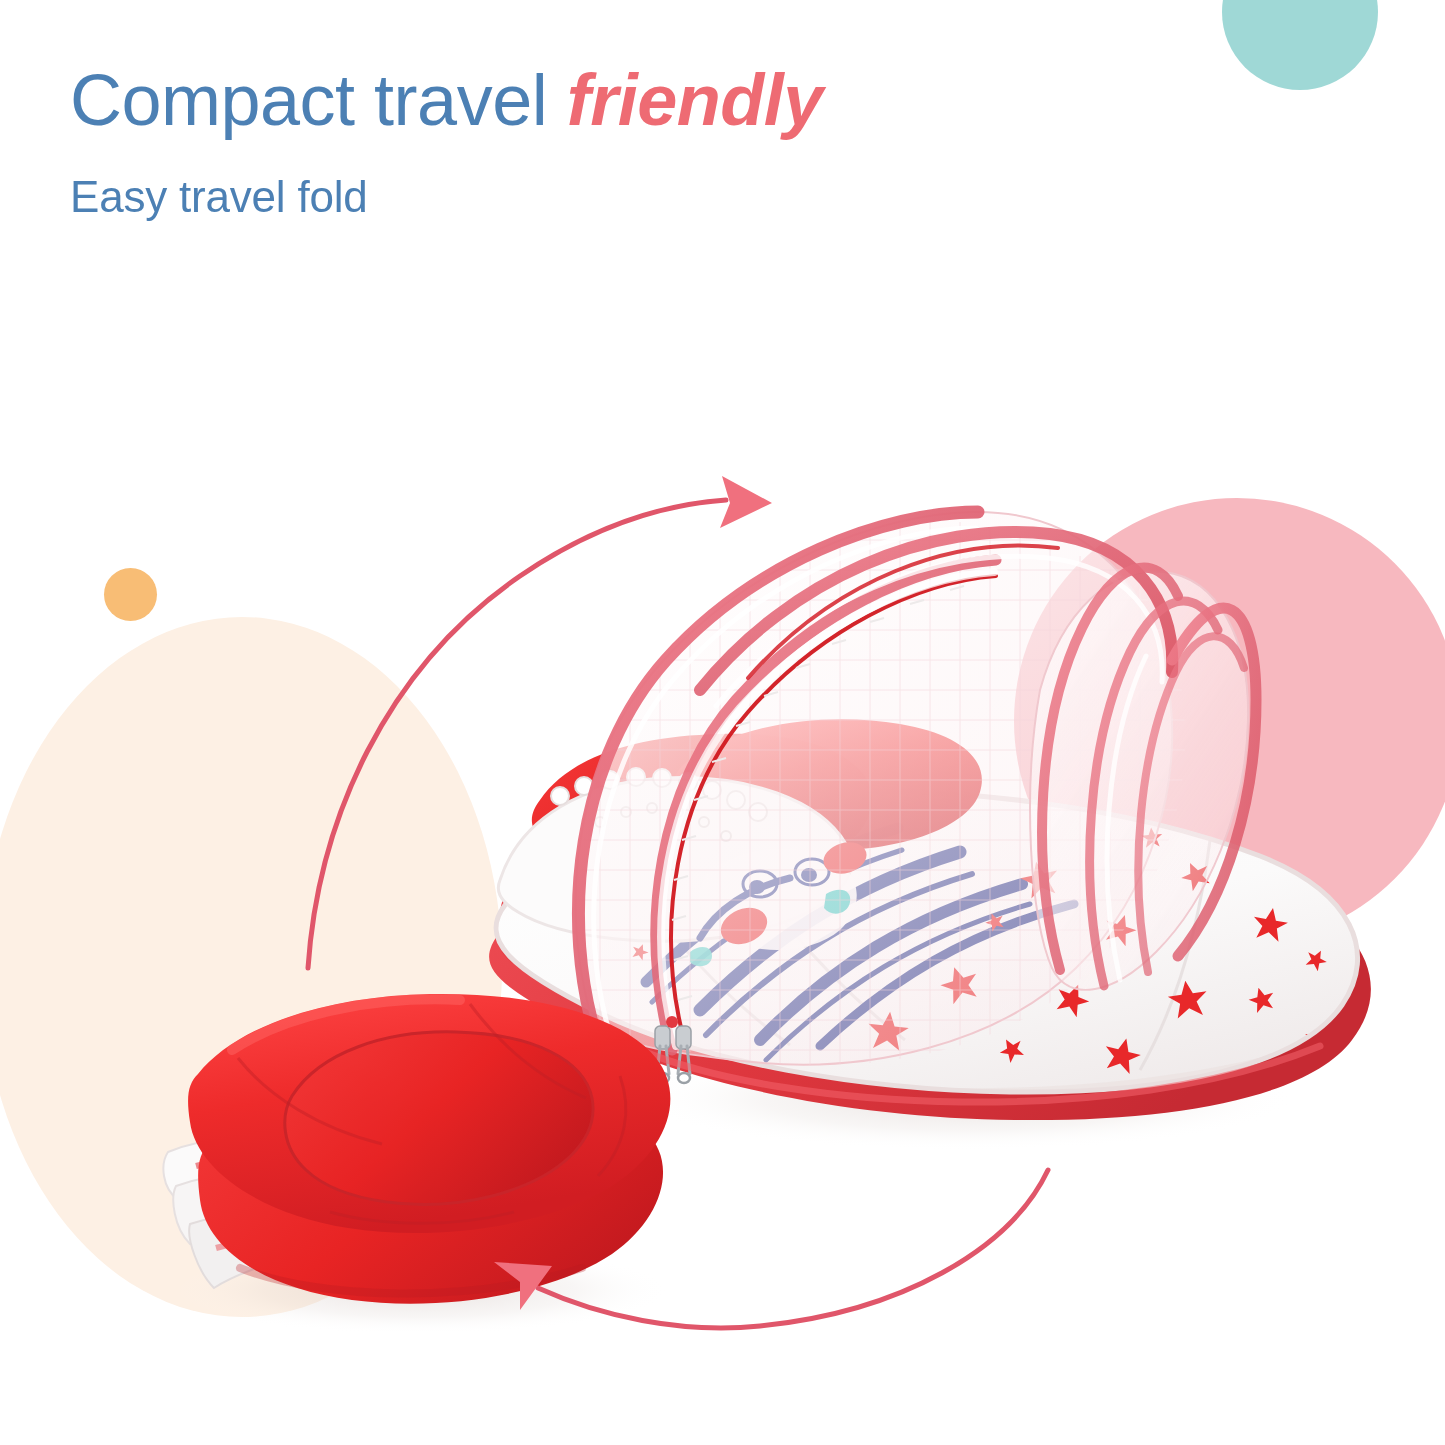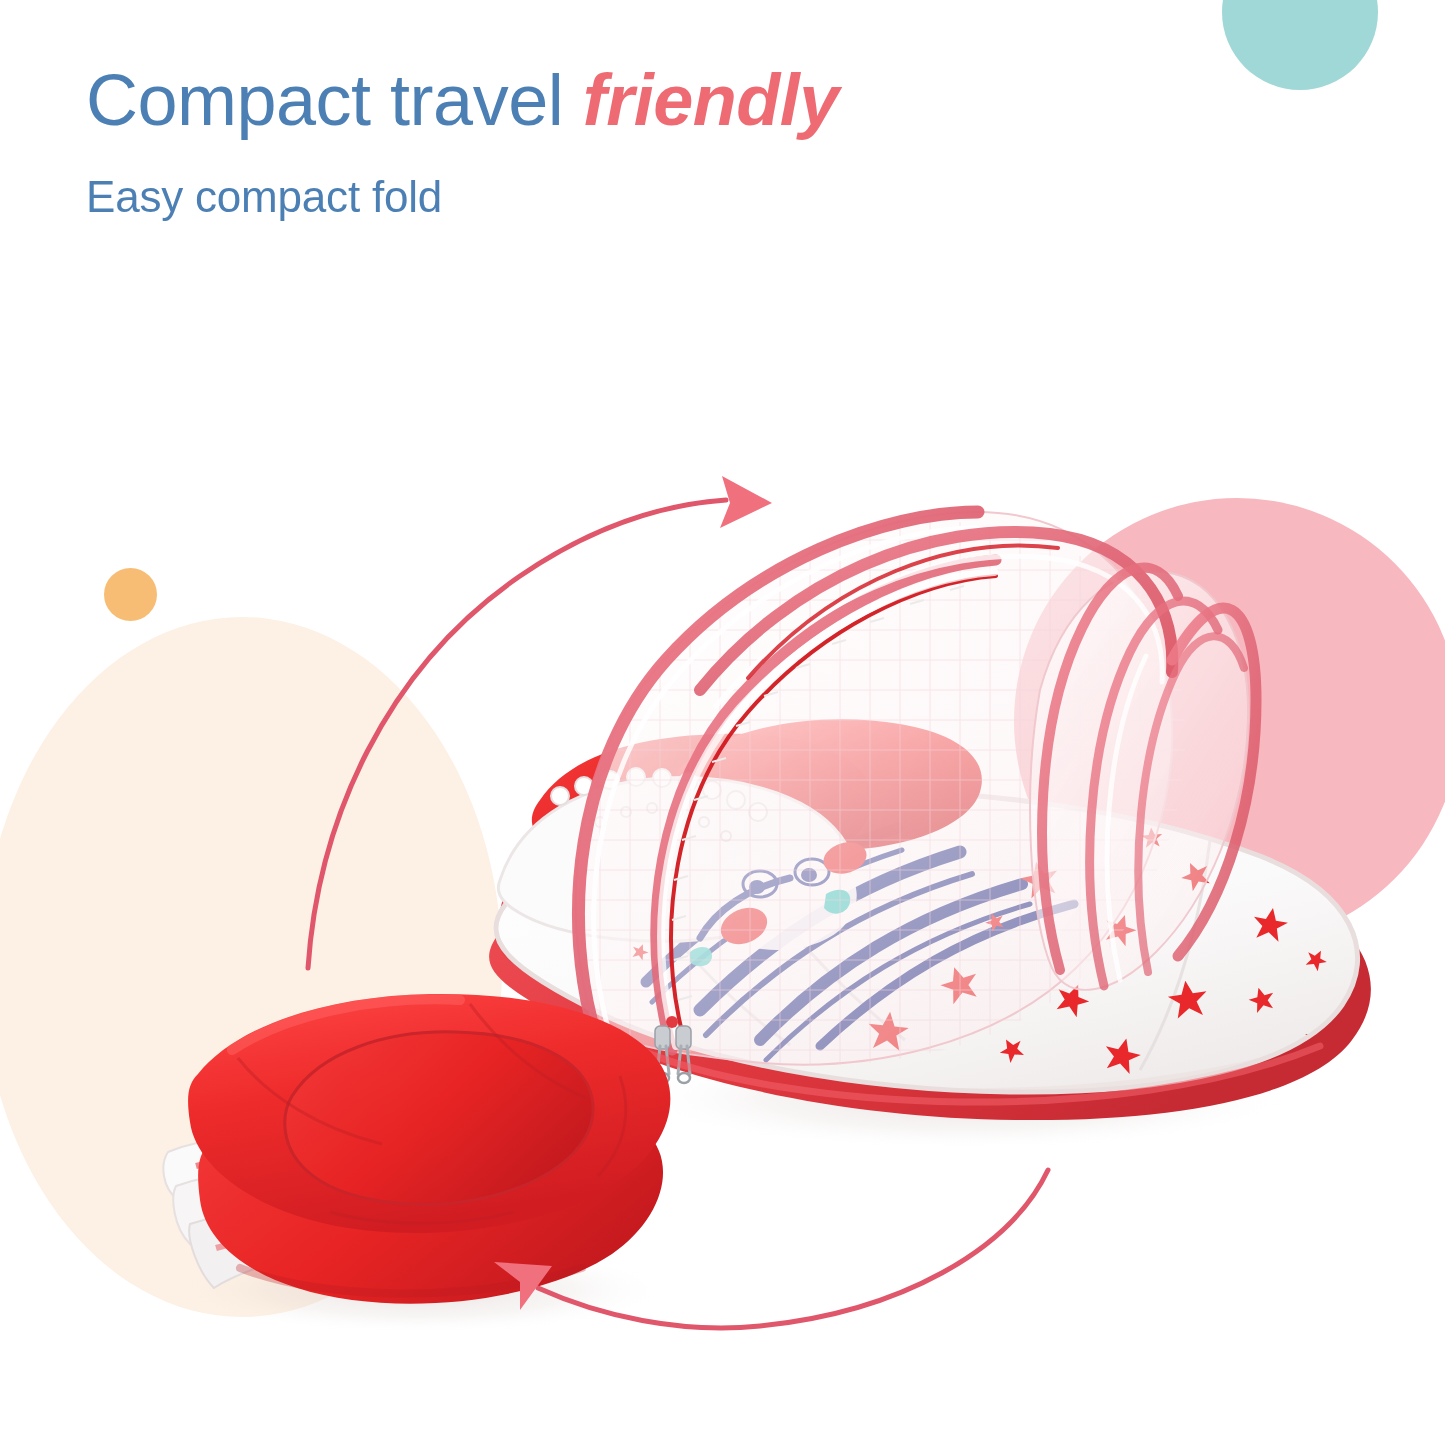--- a/index.html
+++ b/index.html
@@ -17,21 +17,21 @@
   }
 
   
   .blob { position:absolute; border-radius:50%; }
   #teal-circle  { top:-66px; left:1222px; width:156px; height:156px; background:#9FD8D6; }
   #orange-dot   { top:568px;  left:104px;  width:53px;  height:53px;  background:#F8BD75; }
   #cream-circle { top:617px;  left:-18px;  width:520px; height:700px; background:#FDF0E4; border-radius:50%; }
   #pink-circle  { top:498px;  left:1014px; width:446px; height:446px; background:#F7B8BF; }
 
   
-  #headings { position:absolute; top:64px; left:86px; width:1000px; }
+  #headings { position:absolute; top:64px; left:70px; width:1000px; }
   #title {
     font-size:72px; line-height:1.0; color:#4C80B4;
     font-weight:400; letter-spacing:-0.5px; white-space:nowrap;
   }
   #title .accent {
     color:#EE6B73; font-style:italic; font-weight:700;
   }
   #subtitle {
     margin-top:36px; font-size:44px; color:#4C80B4;
     font-weight:400; letter-spacing:-0.2px;
@@ -377,19 +377,19 @@
     <g>
       <path d="M1048 1170 C1010 1250 900 1312 760 1326 C680 1334 600 1316 538 1288" fill="none" stroke="#E0566A" stroke-width="5" stroke-linecap="round"></path>
       <path d="M494 1262 L552 1266 L520 1310 L520 1282 Z" fill="#F0707E"></path>
     </g>
   </svg>
 
   <div id="headings">
     <div id="title">
       <span>Compact travel </span><span class="accent">friendly</span>
     </div>
-    <div id="subtitle">Easy compact fold</div>
+    <div id="subtitle">Easy travel fold</div>
   </div>
 
   <span class="lbl">Open mosquito net bedding set</span>
   <span class="lbl">Folded compact bedding</span>
 
 </div>
 
 </body></html>

